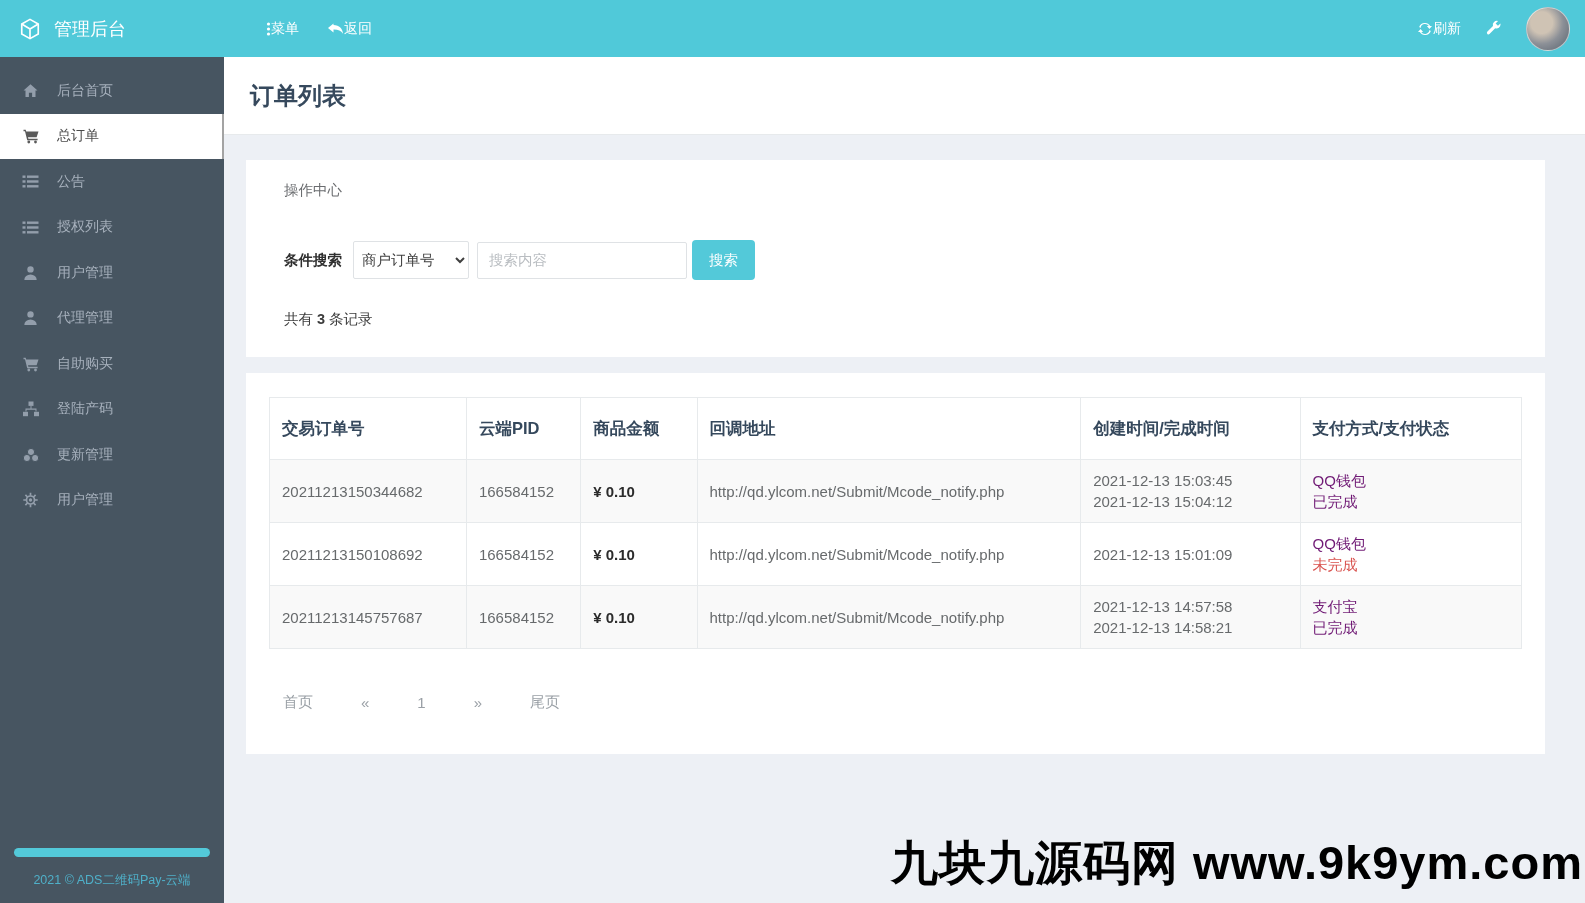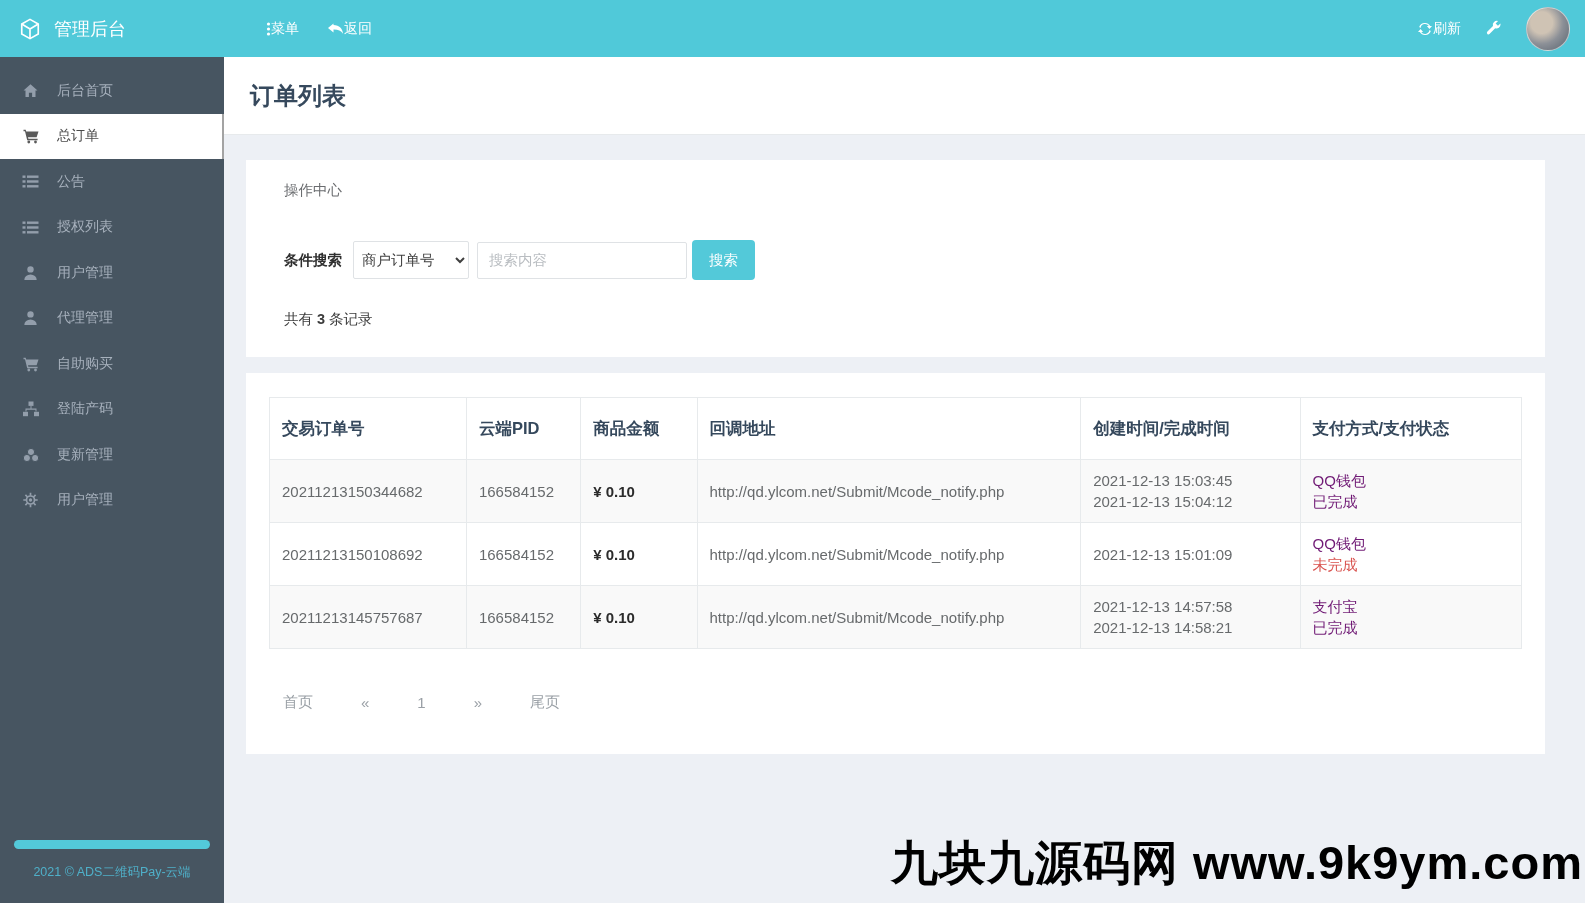--- a/index.html
+++ b/index.html
@@ -19,21 +19,21 @@
     border:1px solid rgba(255,255,255,.55); }
   .ticon { display:flex; }
   
   .layout { display:flex; height:846px; }
   .sidebar { width:224px; background:#475561; padding-top:11px; position:relative; flex-shrink:0; }
   .side-item { height:45.5px; display:flex; align-items:center; gap:17px; padding-left:21px;
     color:#a7b1bd; font-size:14px; cursor:pointer; }
   .side-item .icon { width:19px; display:flex; justify-content:center; color:#939eab; }
   .side-item.active { background:#ffffff; color:#4a4a4a; border-right:2px solid #a3a3a3; }
   .side-item.active .icon { color:#5a5a5a; }
-  .side-footer { position:absolute; left:0; right:0; bottom:8px; text-align:center; padding-bottom:14px; }
+  .side-footer { position:absolute; left:0; right:0; bottom:0; text-align:center; padding-bottom:14px; }
   .side-pill { height:9px; background:#53c9d9; border-radius:5px; margin:0 14px 15px; }
   .side-copy { color:#4fb0c9; font-size:12.5px; }
   
   .main { flex:1; display:flex; flex-direction:column; min-width:0; }
   .page-header { background:#fff; height:78px; flex-shrink:0; display:flex; align-items:center;
     padding-left:26px; border-bottom:1px solid #e7eaec; }
   .page-title { font-size:24px; font-weight:700; color:#36495d; }
   .content { padding:25px 40px 0 22px; }
   .card { background:#fff; }
   .card1 { padding:21px 38px 28px; margin-bottom:16px; }

